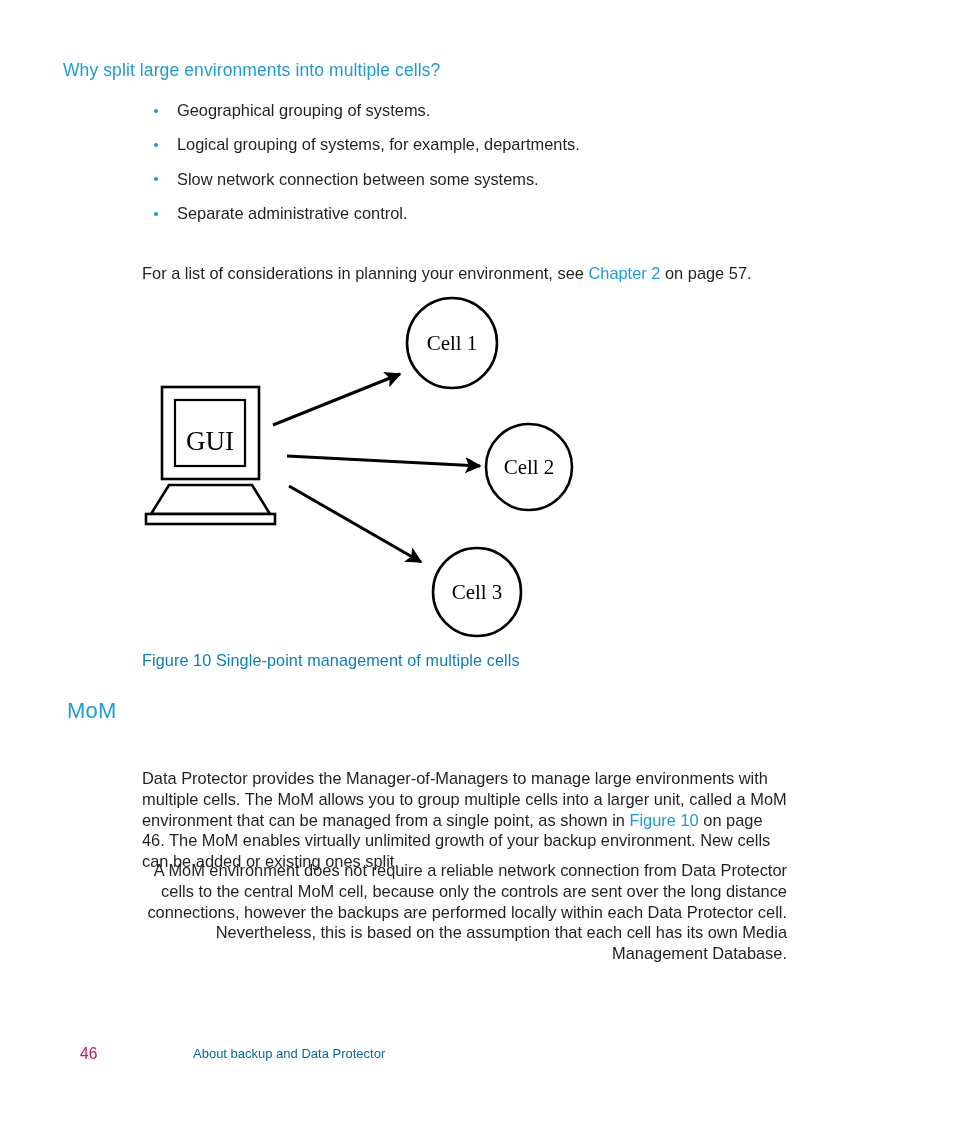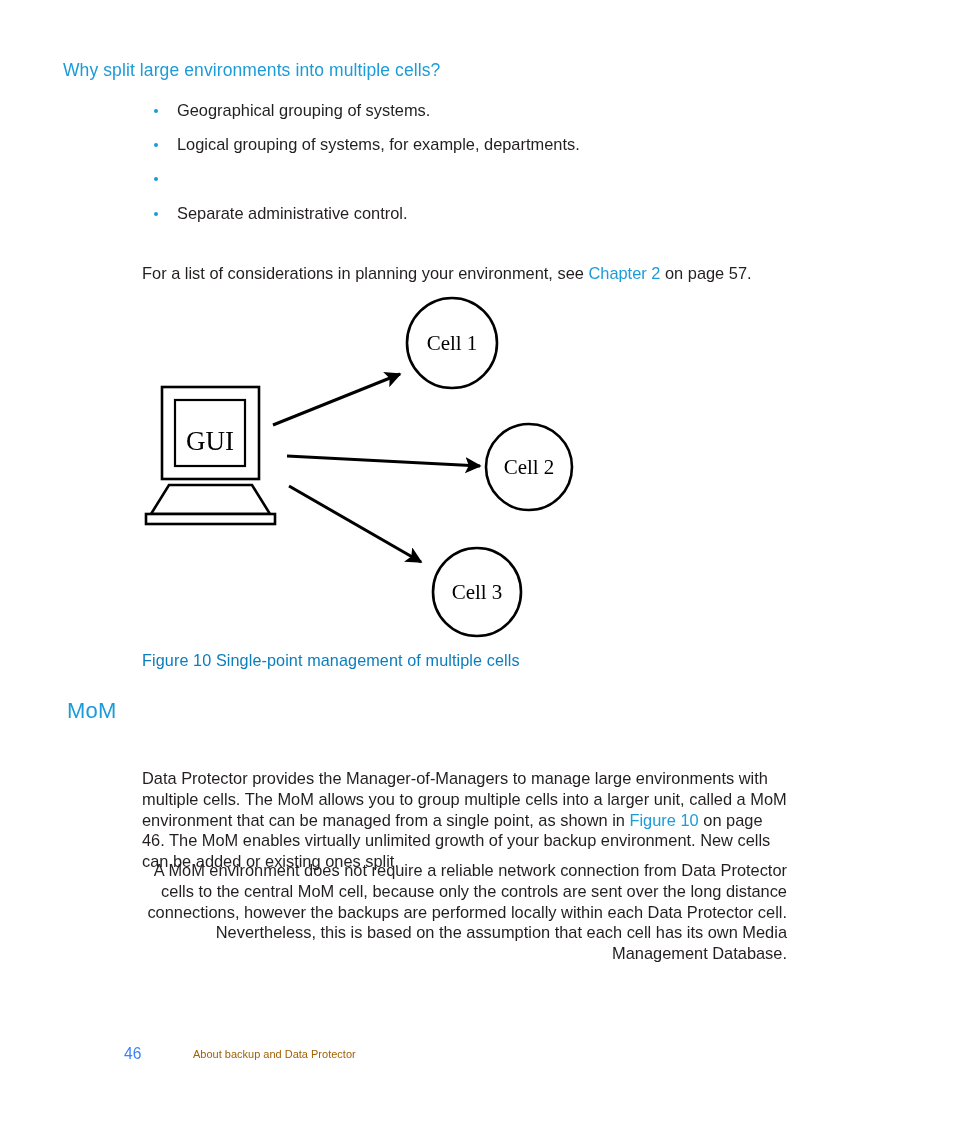--- a/index.html
+++ b/index.html
@@ -129,30 +129,29 @@
     top: 1043px;
     width: 954px;
     height: 22px;
   }
   .footer-page-number {
     position: absolute;
     left: 80px;
     top: 0;
     font-size: 15.6px;
     line-height: 22px;
-    color: #3b82f6;
-    margin-left: 44px;
+    color: #be185d;
   }
   .footer-title {
     position: absolute;
     left: 193px;
     top: 0;
-    font-size: 11px;
+    font-size: 13px;
     line-height: 22px;
-    color: #a16207;
+    color: #0369a1;
     white-space: nowrap;
   }
 
   .cell-label {
     font-family: "Liberation Serif", serif;
     font-size: 21px;
     fill: #000000;
   }
   .gui-label {
     font-family: "Liberation Serif", serif;
@@ -171,20 +170,21 @@
     <li>
       <span class="bullet-dot"></span>
       <span>Geographical grouping of systems.</span>
     </li>
     <li>
       <span class="bullet-dot"></span>
       <span>Logical grouping of systems, for example, departments.</span>
     </li>
     <li>
       <span class="bullet-dot"></span>
+      <span>Slow network connection between some systems.</span>
     </li>
     <li>
       <span class="bullet-dot"></span>
       <span>Separate administrative control.</span>
     </li>
   </ul>
 
   <p class="body-para p-considerations">
     <span>For a list of considerations in planning your environment, see </span><a class="link" href="#">Chapter 2</a><span> on page 57.</span>
   </p>

